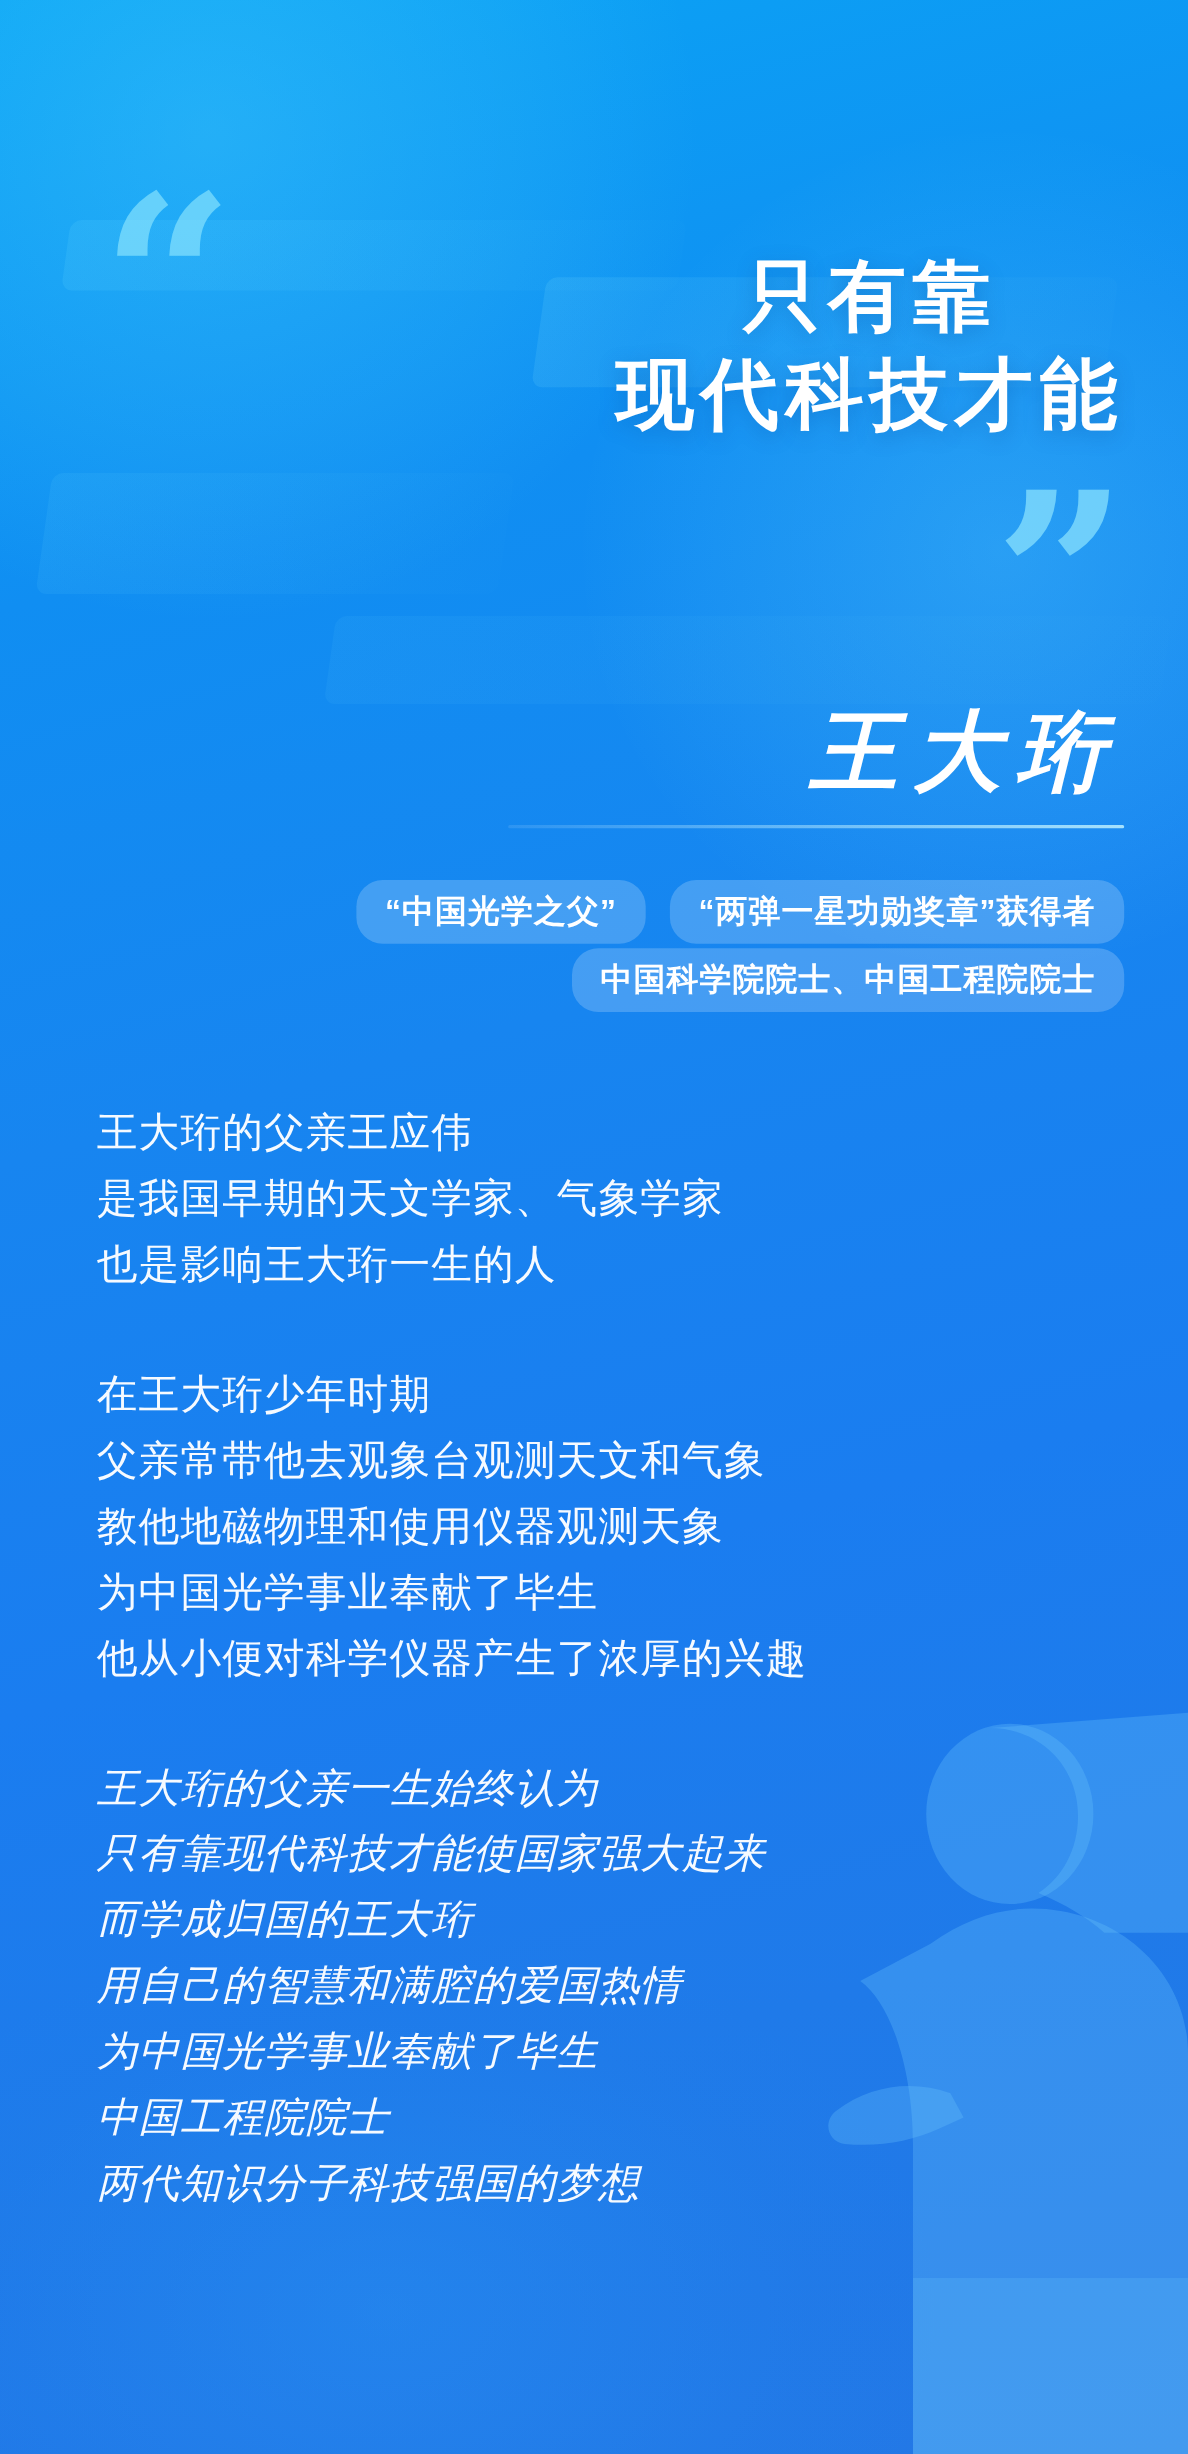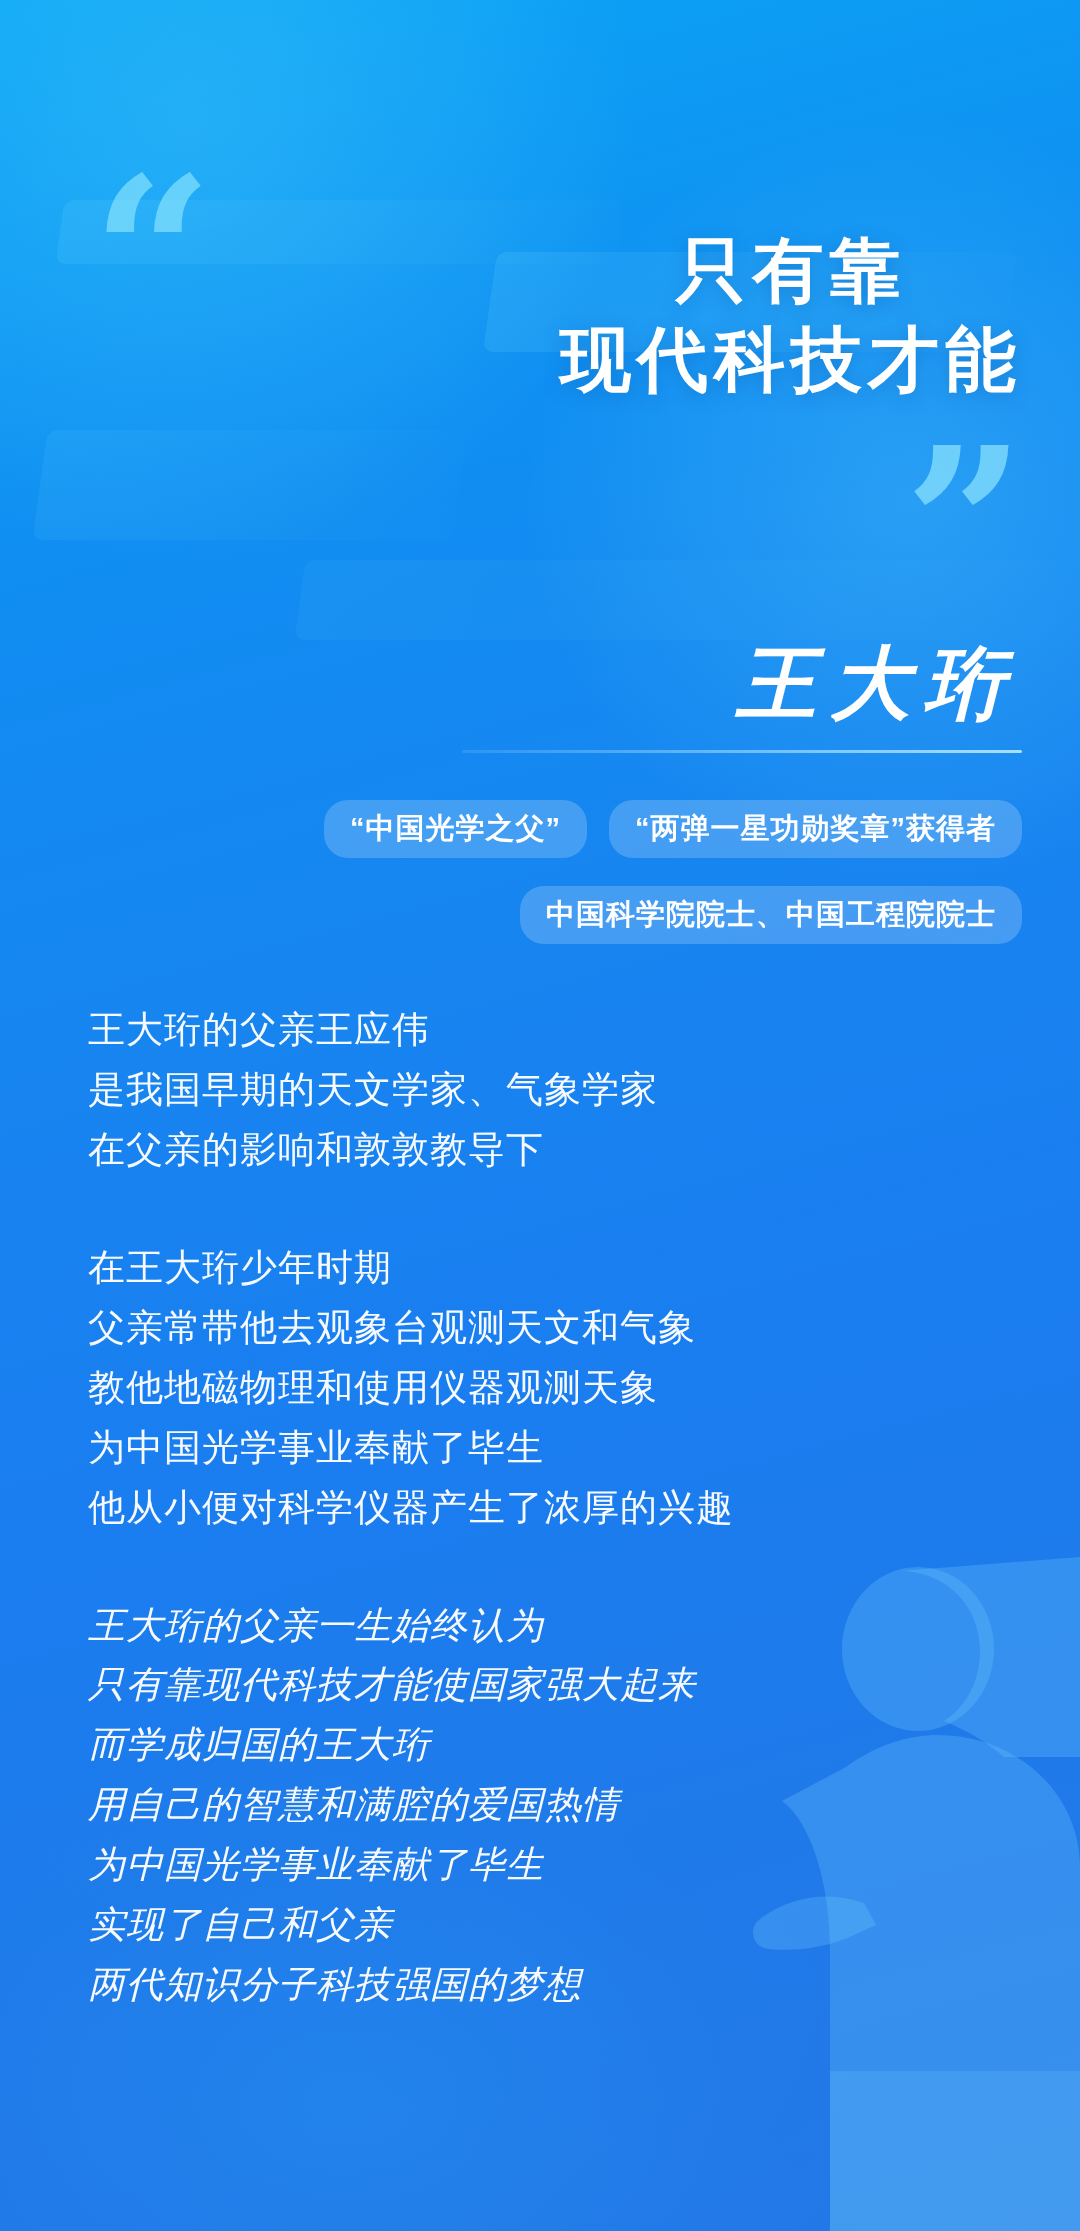--- a/index.html
+++ b/index.html
@@ -108,21 +108,21 @@
 
   
   .tags {
     position: absolute;
     right: 58px;
     top: 800px;
     width: 800px;
     display: flex;
     flex-wrap: wrap;
     justify-content: flex-end;
-    gap: 28px 22px;
+    gap: 4px 22px;
   }
   .tag {
     background: rgba(255,255,255,0.20);
     border-radius: 24px;
     padding: 9px 26px;
     color: #ffffff;
     font-size: 29px;
     font-weight: 700;
     letter-spacing: 1px;
     white-space: nowrap;
@@ -185,38 +185,38 @@
     <span class="tag">“中国光学之父”</span>
     <span class="tag">“两弹一星功勋奖章”获得者</span>
     <span class="tag">中国科学院院士、中国工程院院士</span>
   </div>
 
   <div class="body-text">
 
     <p class="para">
       <span class="line">王大珩的父亲王应伟</span>
       <span class="line">是我国早期的天文学家、气象学家</span>
-      <span class="line">在父亲的影响和敦敦教导下</span>
+      <span class="line">也是影响王大珩一生的人</span>
     </p>
 
     <p class="para">
       <span class="line">在王大珩少年时期</span>
       <span class="line">父亲常带他去观象台观测天文和气象</span>
       <span class="line">教他地磁物理和使用仪器观测天象</span>
       <span class="line">为中国光学事业奉献了毕生</span>
       <span class="line">他从小便对科学仪器产生了浓厚的兴趣</span>
     </p>
 
     <p class="para">
       <span class="line">王大珩的父亲一生始终认为</span>
       <span class="line">只有靠现代科技才能使国家强大起来</span>
       <span class="line">而学成归国的王大珩</span>
       <span class="line">用自己的智慧和满腔的爱国热情</span>
       <span class="line">为中国光学事业奉献了毕生</span>
-      <span class="line">实现了自己和父亲</span>
+      <span class="line">中国工程院院士</span>
       <span class="line">两代知识分子科技强国的梦想</span>
     </p>
 
   </div>
 
   <svg class="silhouette" viewBox="0 0 430 700" aria-hidden="true">
     <g fill="rgba(120,210,255,0.30)">
 
       <path d="M250 40 c45 0 80 34 80 80 c0 30 -14 56 -36 70 c24 10 44 22 60 36 l76 0 l0 -200 z"></path>
       <ellipse cx="268" cy="118" rx="76" ry="82"></ellipse>

